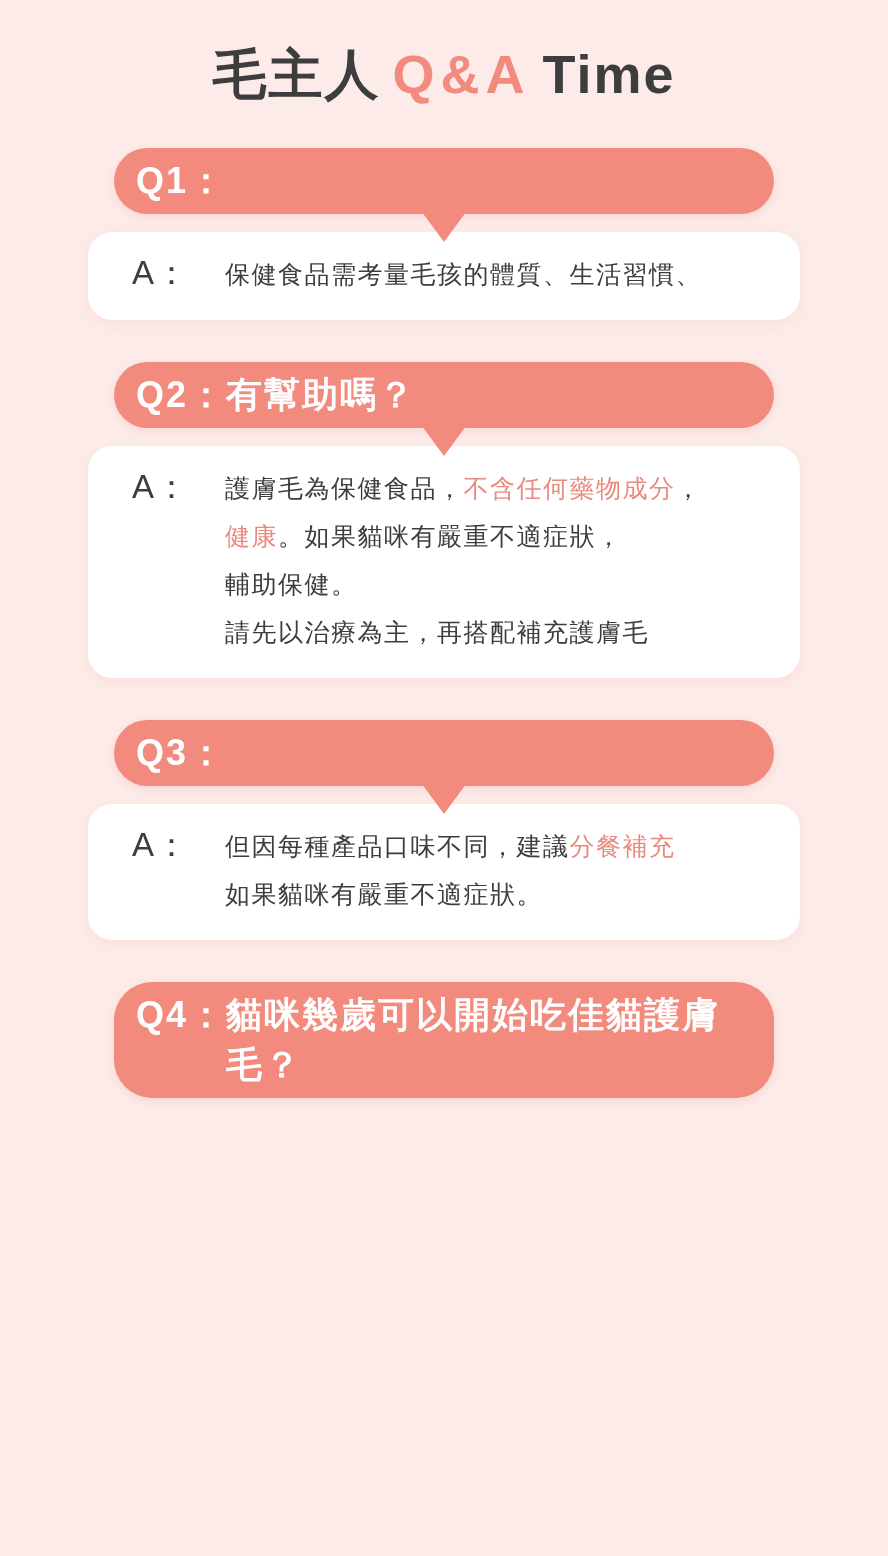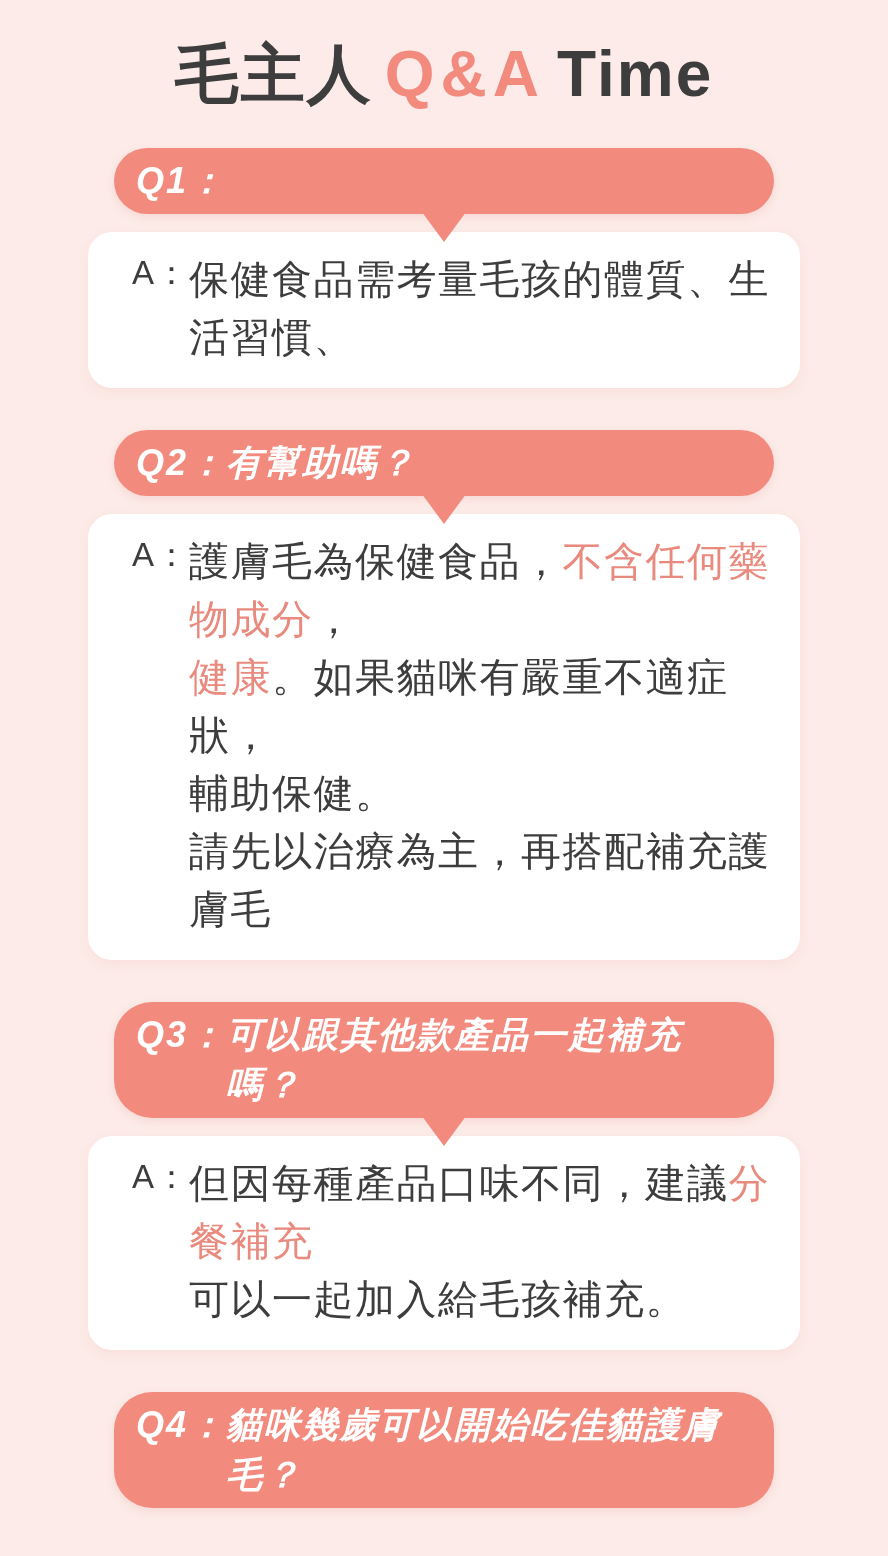--- a/index.html
+++ b/index.html
@@ -12,33 +12,33 @@
   * { margin: 0; padding: 0; box-sizing: border-box; }
   html, body {
     width: 888px; height: 1556px;
     background: var(--bg);
     overflow: hidden;
     font-family: "Liberation Sans", "DejaVu Sans", sans-serif;
   }
   .content { padding-top: 42px; }
   .page-title {
     text-align: center;
-    font-size: 64px;
+    font-size: 54px;
     line-height: 64px;
     font-weight: bold;
     color: var(--dark);
     letter-spacing: 2px;
   }
   .page-title .accent {
     color: var(--accent);
     margin: 0 12px;
     letter-spacing: 6px;
   }
   .qa { margin: 42px 88px 0; }
-  .pill-wrap { position: relative; z-index: 2; margin: 0 26px; font-style: italic; }
+  .pill-wrap { position: relative; z-index: 2; margin: 0 26px; }
   .pill {
     background: var(--accent);
     border-radius: 38px;
     padding: 8px 20px 8px 22px;
     display: flex;
     box-shadow: 0 3px 8px rgba(230, 130, 120, 0.18);
   }
   .q-label, .q-text {
     color: #ffffff;
     font-weight: bold;
@@ -72,23 +72,24 @@
   .a-prefix {
     flex: none;
     white-space: pre;
     color: var(--dark);
     font-size: 33px;
     line-height: 46px;
     letter-spacing: 1px;
   }
   .a-line {
     color: var(--dark);
-    font-size: 40px;
-    line-height: 58px;
+    font-size: 25px;
+    line-height: 48px;
     letter-spacing: 1.5px;
+    margin-left: 36px;
   }
   .a-line .hl { color: var(--hl); }
 </style>
 </head>
 <body>
 
 <div class="content">
 
   <h1 class="page-title"><span>毛主人</span><span class="accent">Q&amp;A</span><span>Time</span></h1>
 
@@ -129,32 +130,29 @@
           <div class="a-line"><span>請先以治療為主，再搭配補充護膚毛</span><span class="hl"></span><span></span></div>
         </div>
       </div>
     </div>
   </section>
 
   <section class="qa">
     <div class="pill-wrap">
       <div class="pill">
         <span class="q-label">Q3：</span>
-        <span class="q-text">
-          <span class="q-line">可以跟其他款產品一起補充嗎？</span>
-        </span>
       </div>
       <div class="tail"></div>
     </div>
     <div class="card">
       <div class="answer">
         <span class="a-prefix">A：</span>
         <div>
           <div class="a-line"><span>但因每種產品口味不同，建議</span><span class="hl">分餐補充</span><span></span></div>
-          <div class="a-line"><span>可以一起加入給毛孩補充。</span><span class="hl"></span><span></span></div>
+          <div class="a-line"><span>如果貓咪有嚴重不適症狀。</span><span class="hl"></span><span></span></div>
         </div>
       </div>
     </div>
   </section>
 
   <section class="qa">
     <div class="pill-wrap">
       <div class="pill">
         <span class="q-label">Q4：</span>
         <span class="q-text">

